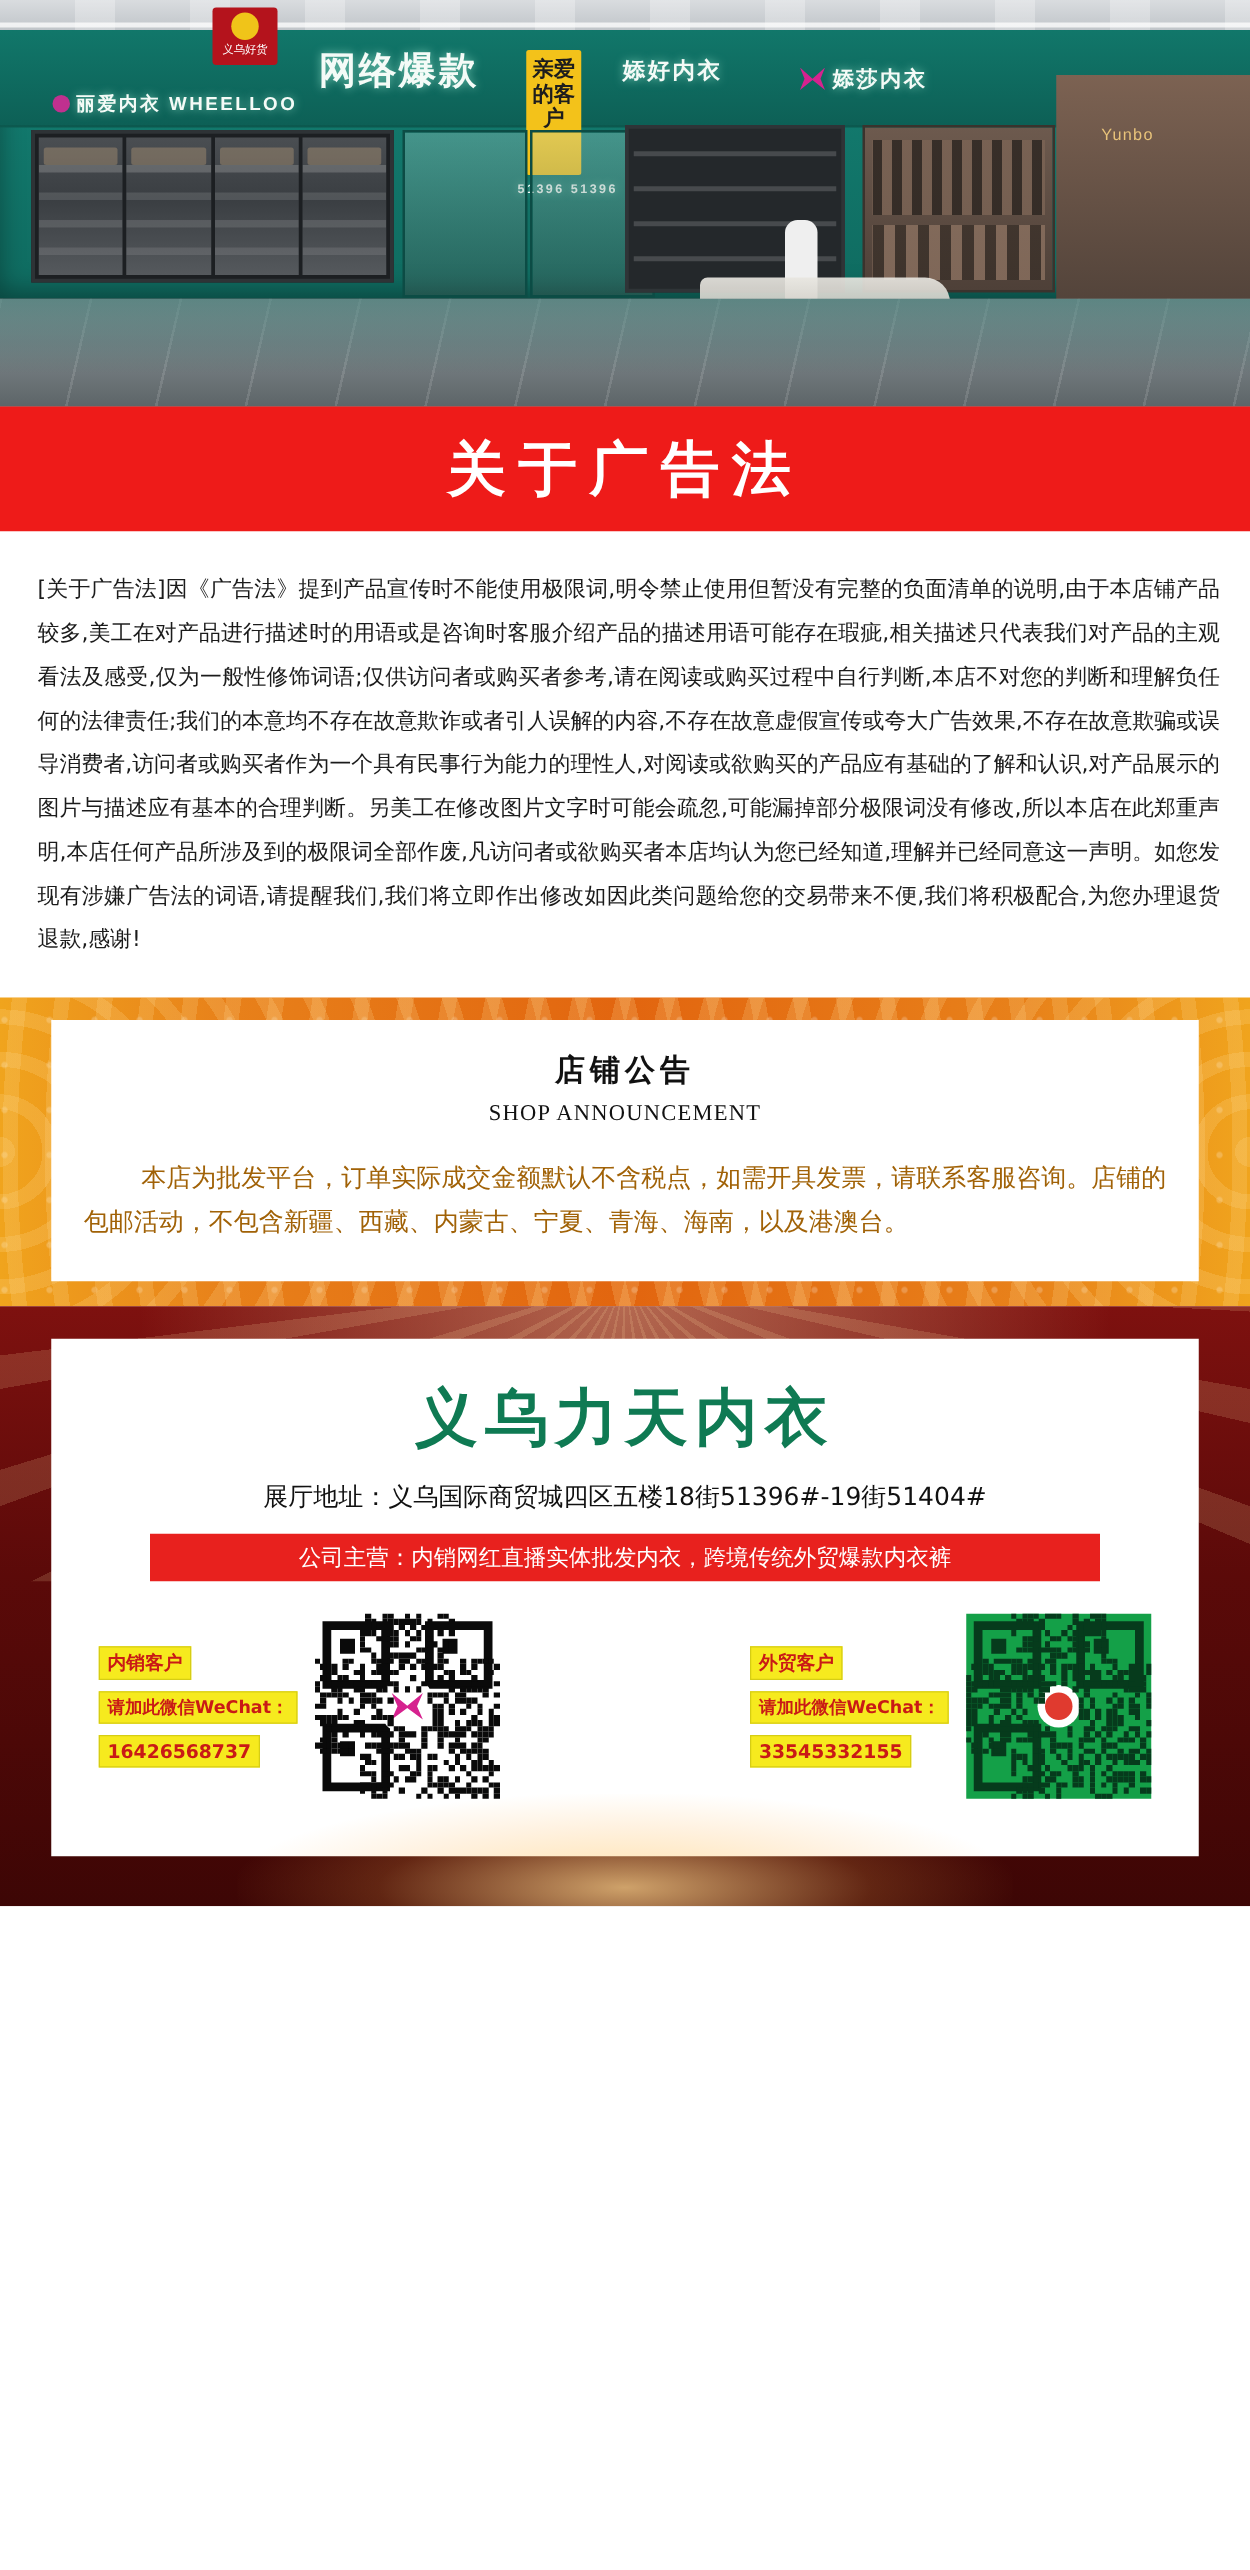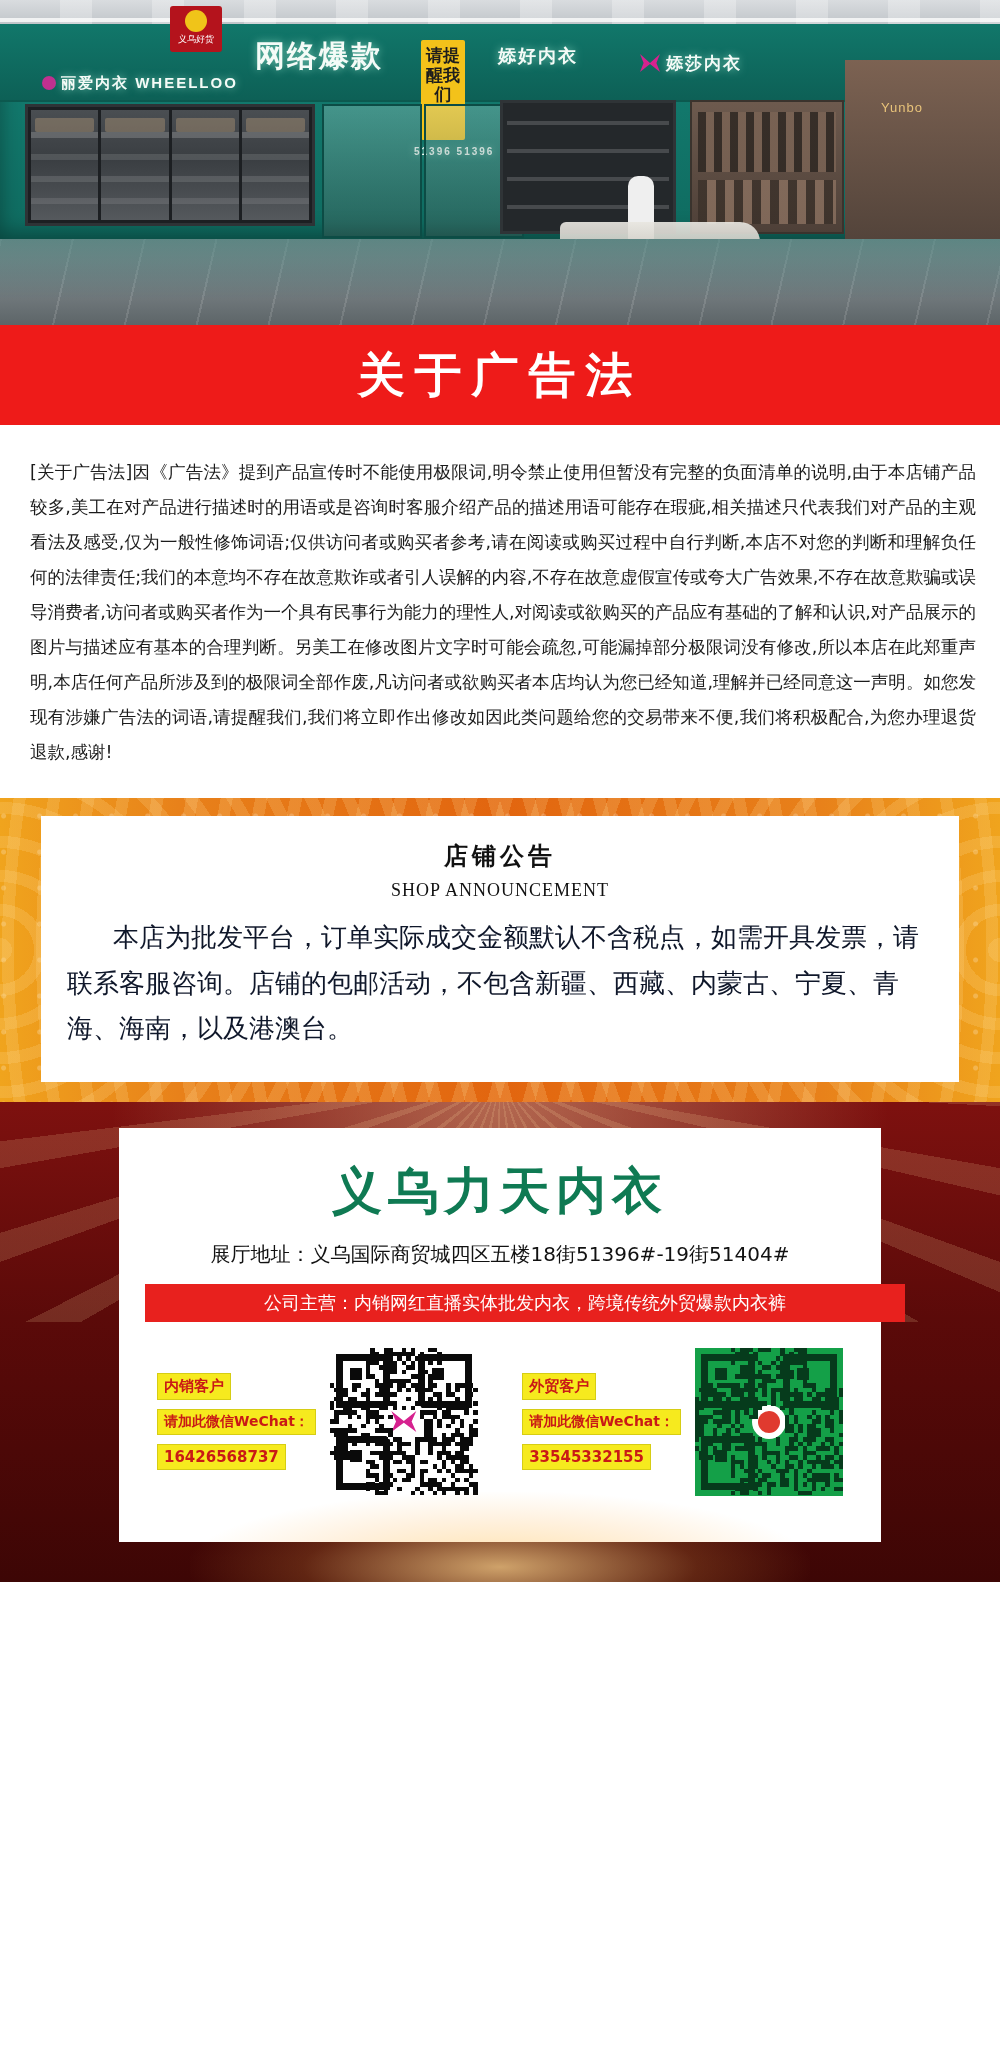--- a/index.html
+++ b/index.html
@@ -231,24 +231,24 @@
     margin-top: 8px;
     font-family: "Liberation Serif", serif;
   }
   .announce .greeting {
     margin-top: 20px;
     font-size: 23px;
     color: #111;
     font-family: "DejaVu Sans", "Liberation Sans", sans-serif;
   }
   .announce .body {
-    margin-top: 14px;
-    font-size: 26px;
+    margin-top: 24px;
+    font-size: 20px;
     line-height: 1.75;
-    color: #0f172a;
+    color: #a16207;
     text-indent: 46px;
     font-family: "DejaVu Sans", "Liberation Sans", sans-serif;
   }
 
   
   .contact {
     width: 1000px;
     position: relative;
     background:
       radial-gradient(ellipse at 50% 0%, rgba(255,225,170,.42) 0%, rgba(180,40,30,0) 55%),
@@ -263,21 +263,21 @@
     pointer-events: none;
   }
   .contact .glow {
     position: absolute; left: 50%; bottom: -60px; transform: translateX(-50%);
     width: 620px; height: 150px;
     background: radial-gradient(ellipse at 50% 50%, rgba(255,214,140,.75) 0%, rgba(255,180,80,.18) 45%, rgba(255,160,60,0) 72%);
     pointer-events: none;
   }
   .contact .card {
     position: relative;
-    width: 762px;
+    width: 918px;
     margin: 0 auto;
     background: #ffffff;
     padding: 30px 26px 34px;
     box-sizing: border-box;
   }
   .contact .brand {
     text-align: center;
     font-size: 50px;
     font-weight: bold;
     color: #0f7a53;
@@ -373,21 +373,21 @@
       <span class="dot"></span><span>丽爱内衣 WHEELLOO</span>
     </div>
 
     <div class="sign-logo">
       <span class="g"></span>
       <span>义乌好货</span>
     </div>
 
     <div class="sign sign-main">网络爆款</div>
 
-    <div class="sign-yellow">请提醒我们</div>
+    <div class="sign-yellow">亲爱的客户</div>
 
     <div class="sign sign-shop2">婖好内衣</div>
     <div class="sign sign-phone">51396 51396</div>
     <div class="sign sign-right">
       <span class="bfly"></span><span>婖莎内衣</span>
     </div>
 
     <div class="cabinets">
       <div class="cab">
           <span class="gg"></span>

